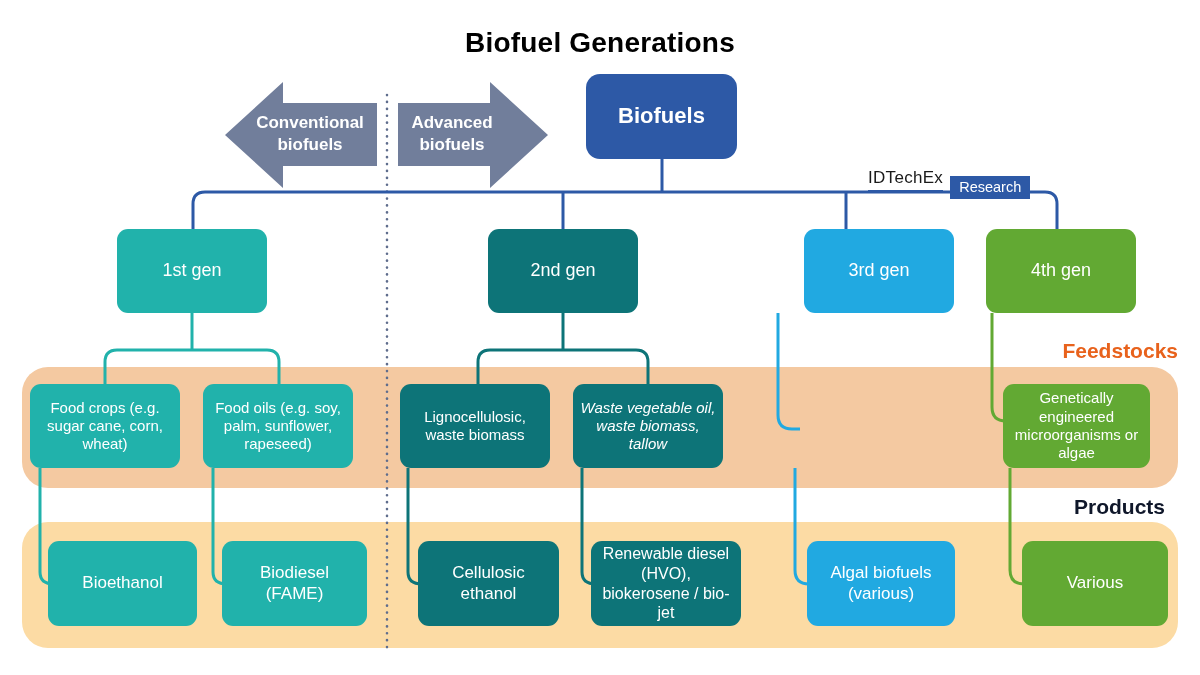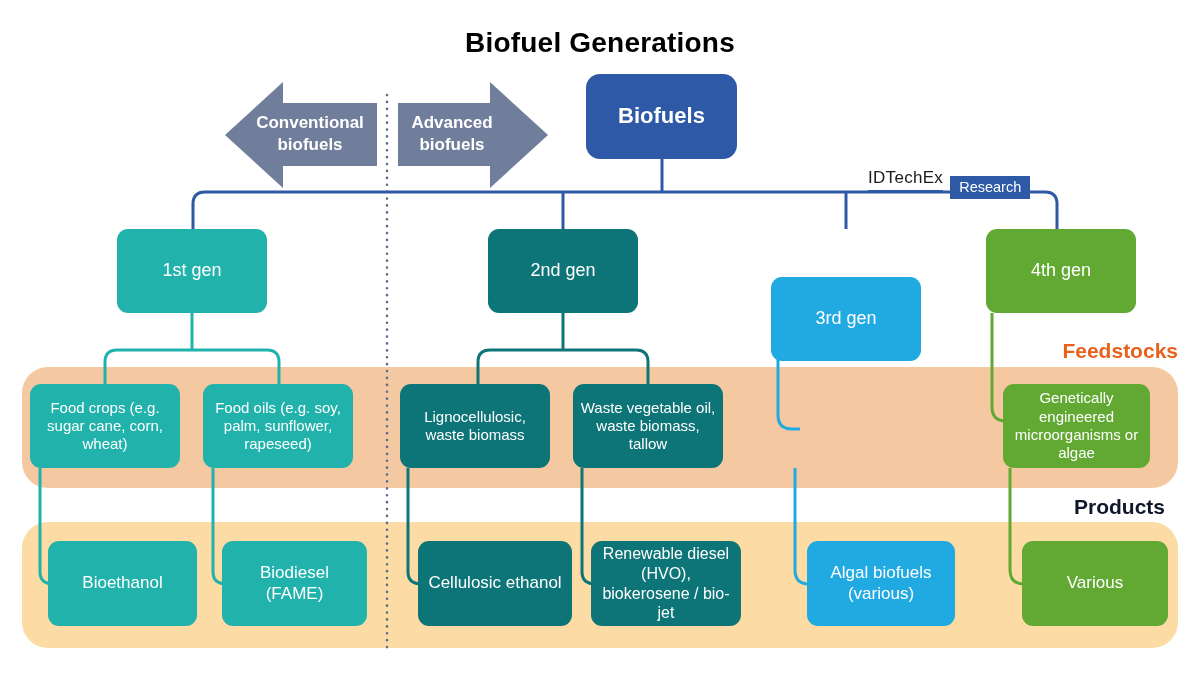--- a/index.html
+++ b/index.html
@@ -20,30 +20,30 @@
   .band-label.products  { top:495px; right:35px; }
   svg.layer { position:absolute; left:0; top:0; }
   .box {
     position:absolute; display:flex; align-items:center; justify-content:center;
     text-align:center; color:#ffffff; border-radius:11px; line-height:1.22;
     padding:2px 7px; box-sizing:border-box;
   }
   .box.root { left:586px; top:74px; width:151px; height:85px; font-size:22px; font-weight:bold; border-radius:14px; }
   .box.gen  { top:229px; width:150px; height:84px; font-size:18px; }
   #box-gen1 { left:117px; } #box-gen2 { left:488px; }
-  #box-gen3 { left:771px;margin-top:48px; } #box-gen4 { left:986px; }
+  #box-gen3 { left:804px; } #box-gen4 { left:986px; }
   .box.feed { top:384px; height:84px; font-size:15px; }
   #box-f1a { left:30px;  width:150px; } #box-f1b { left:203px; width:150px; }
   #box-f2a { left:400px; width:150px; } #box-f2b { left:573px; width:150px; }
   #box-f3  { left:788px; width:152px; font-size:17px; }
   #box-f4  { left:1003px; width:147px; }
   .box.prod { top:541px; height:85px; font-size:16px; }
   #box-p1a { left:48px;  width:149px; font-size:17px; }
   #box-p1b { left:222px; width:145px; font-size:17px; }
-  #box-p2a { left:418px; width:154px; font-size:17px; }
+  #box-p2a { left:418px; width:141px; font-size:17px; }
   #box-p2b { left:591px; width:150px; }
   #box-p3  { left:807px; width:148px; font-size:17px; }
   #box-p4  { left:1022px; width:146px; font-size:17px; }
   .arrow-label {
     position:absolute; color:#ffffff; font-size:17px; font-weight:bold;
     text-align:center; line-height:1.3;
   }
   #arrow-label-left  { left:243px; top:112px; width:134px; }
   #arrow-label-right { left:400px; top:112px; width:104px; }
   .brand { position:absolute; left:868px; top:161px; display:flex; align-items:center; }
@@ -119,21 +119,21 @@
   <div class="box root" id="box-root" style="background: rgb(45, 89, 166);">Biofuels</div>
 
   <div class="box gen" id="box-gen1" style="background: rgb(33, 178, 171);">1st gen</div>
   <div class="box gen" id="box-gen2" style="background: rgb(13, 116, 120);">2nd gen</div>
   <div class="box gen" id="box-gen3" style="background: rgb(33, 169, 225);">3rd gen</div>
   <div class="box gen" id="box-gen4" style="background: rgb(98, 169, 51);">4th gen</div>
 
   <div class="box feed" id="box-f1a" style="background: rgb(33, 178, 171);">Food crops (e.g. sugar cane, corn, wheat)</div>
   <div class="box feed" id="box-f1b" style="background: rgb(33, 178, 171);">Food oils (e.g. soy, palm, sunflower, rapeseed)</div>
   <div class="box feed" id="box-f2a" style="background: rgb(13, 116, 120);">Lignocellulosic, waste biomass</div>
-  <div class="box feed" id="box-f2b" style="background: rgb(13, 116, 120);">Waste vegetable oil, waste biomass, tallow</div>
+  <div class="box feed" id="box-f2b" style="background: rgb(13, 116, 120); font-style: italic;">Waste vegetable oil, waste biomass, tallow</div>
   <div class="box feed" id="box-f4" style="background: rgb(98, 169, 51);">Genetically engineered microorganisms or algae</div>
 
   <div class="box prod" id="box-p1a" style="background: rgb(33, 178, 171);">Bioethanol</div>
   <div class="box prod" id="box-p1b" style="background: rgb(33, 178, 171);">Biodiesel (FAME)</div>
   <div class="box prod" id="box-p2a" style="background: rgb(13, 116, 120);">Cellulosic ethanol</div>
   <div class="box prod" id="box-p2b" style="background: rgb(13, 116, 120);">Renewable diesel (HVO), biokerosene / bio-jet</div>
   <div class="box prod" id="box-p3" style="background: rgb(33, 169, 225);">Algal biofuels (various)</div>
   <div class="box prod" id="box-p4" style="background: rgb(98, 169, 51);">Various</div>
 
 </div>

